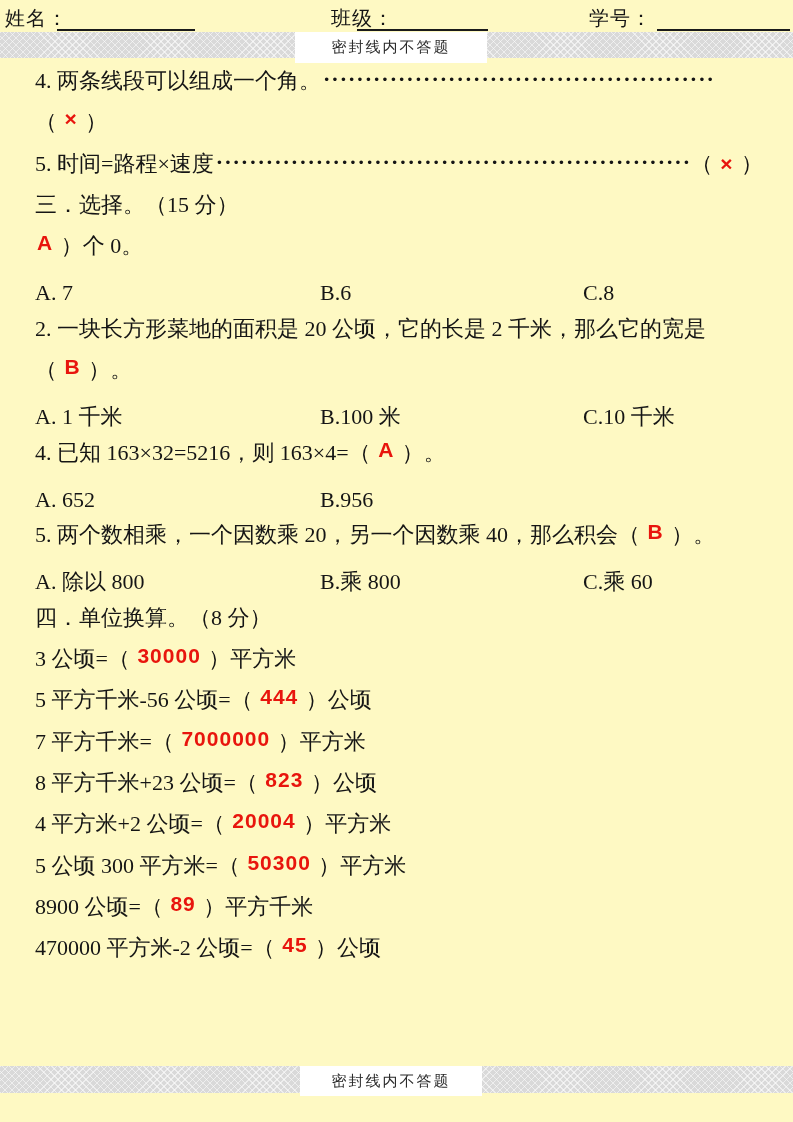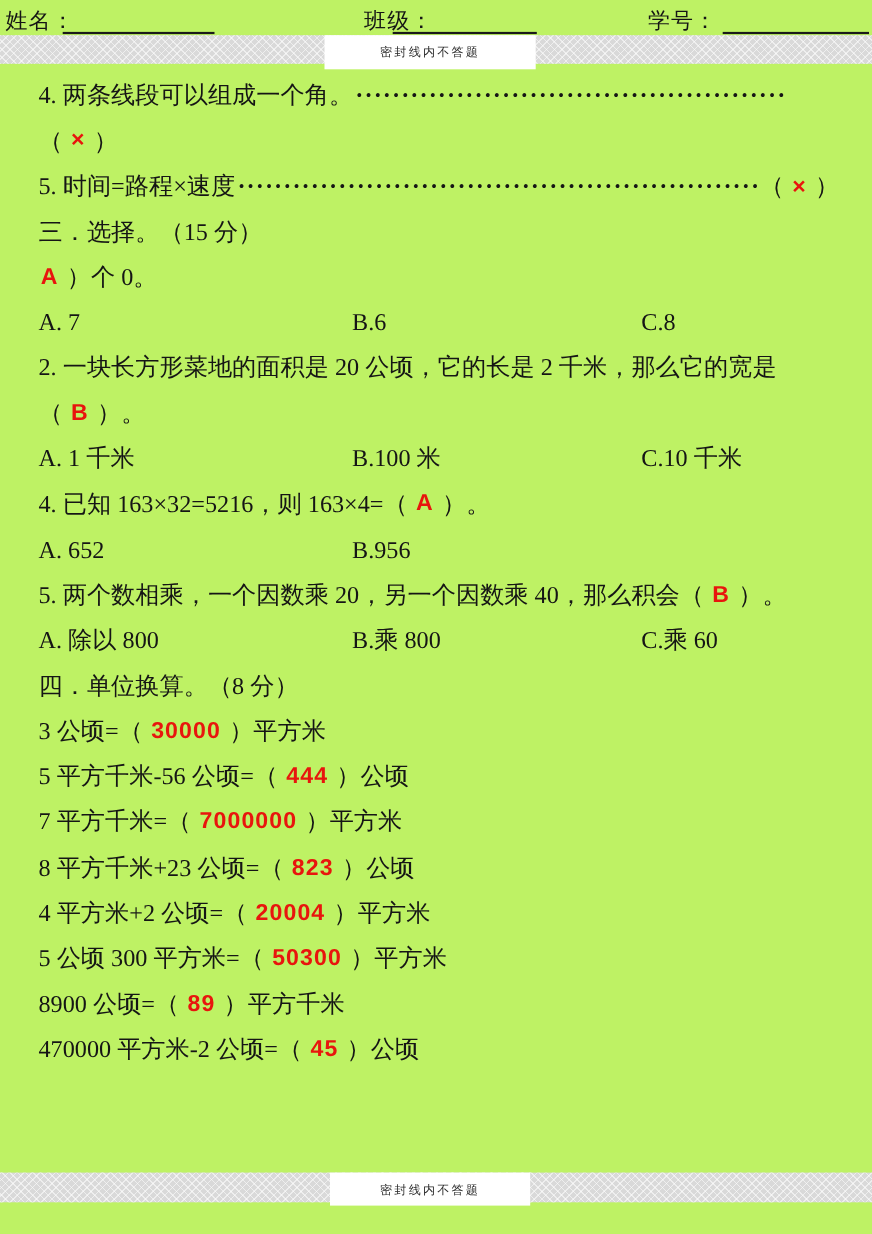--- a/index.html
+++ b/index.html
@@ -1,40 +1,40 @@
 <!DOCTYPE html>
 <html><head>
 <meta charset="utf-8">
 <style>
   html,body{margin:0;padding:0;background:#ffffff;}
   .page{
-    position:relative;width:793px;height:1122px;background:#bef264;overflow:hidden;
+    position:relative;width:793px;height:1122px;background:#fef9c3;overflow:hidden;
     font-family:"Liberation Serif","DejaVu Serif",serif;color:#151515;
   }
   
   .hlabel{position:absolute;top:5px;font-size:20px;letter-spacing:1px;}
   .hline{position:absolute;top:11px;height:18px;border-bottom:2px solid #1a1a1a;}
   
   .band{
     position:absolute;left:0;width:793px;height:26px;background-color:#d9d9d9;
     background-image:
       repeating-linear-gradient(45deg,rgba(255,255,255,.55) 0 1px,rgba(0,0,0,0) 1px 5px),
       repeating-linear-gradient(135deg,rgba(255,255,255,.55) 0 1px,rgba(0,0,0,0) 1px 5px);
   }
   .band-top{top:32px;}
   .band-bottom{top:1066px;height:27px;}
   .seal-box{
     position:absolute;top:0;left:295px;width:192px;height:31px;background:#ffffff;
     display:flex;align-items:center;justify-content:center;
-    font-size:11px;letter-spacing:2px;color:#2a2a2a;
+    font-size:15px;letter-spacing:2px;color:#2a2a2a;
   }
   .seal-box-bottom{left:300px;width:182px;height:30px;}
   
   .content{position:absolute;top:66px;left:35px;width:728px;}
-  .line{height:41.3px;display:flex;align-items:center;font-size:22px;white-space:pre;}
+  .line{height:41.3px;display:flex;font-size:22px;white-space:pre;}
   .title{font-weight:normal;}
   .leader{
     flex:1 1 auto;overflow:hidden;white-space:nowrap;
     font-weight:bold;font-size:22px;letter-spacing:1px;margin:0 2px;
   }
   .leader-q4{margin-right:50px;}
   .red{
     color:#e8150d;font-family:"Liberation Sans","DejaVu Sans",sans-serif;
     font-weight:bold;font-size:21px;letter-spacing:1px;padding:0 2px;
   }

